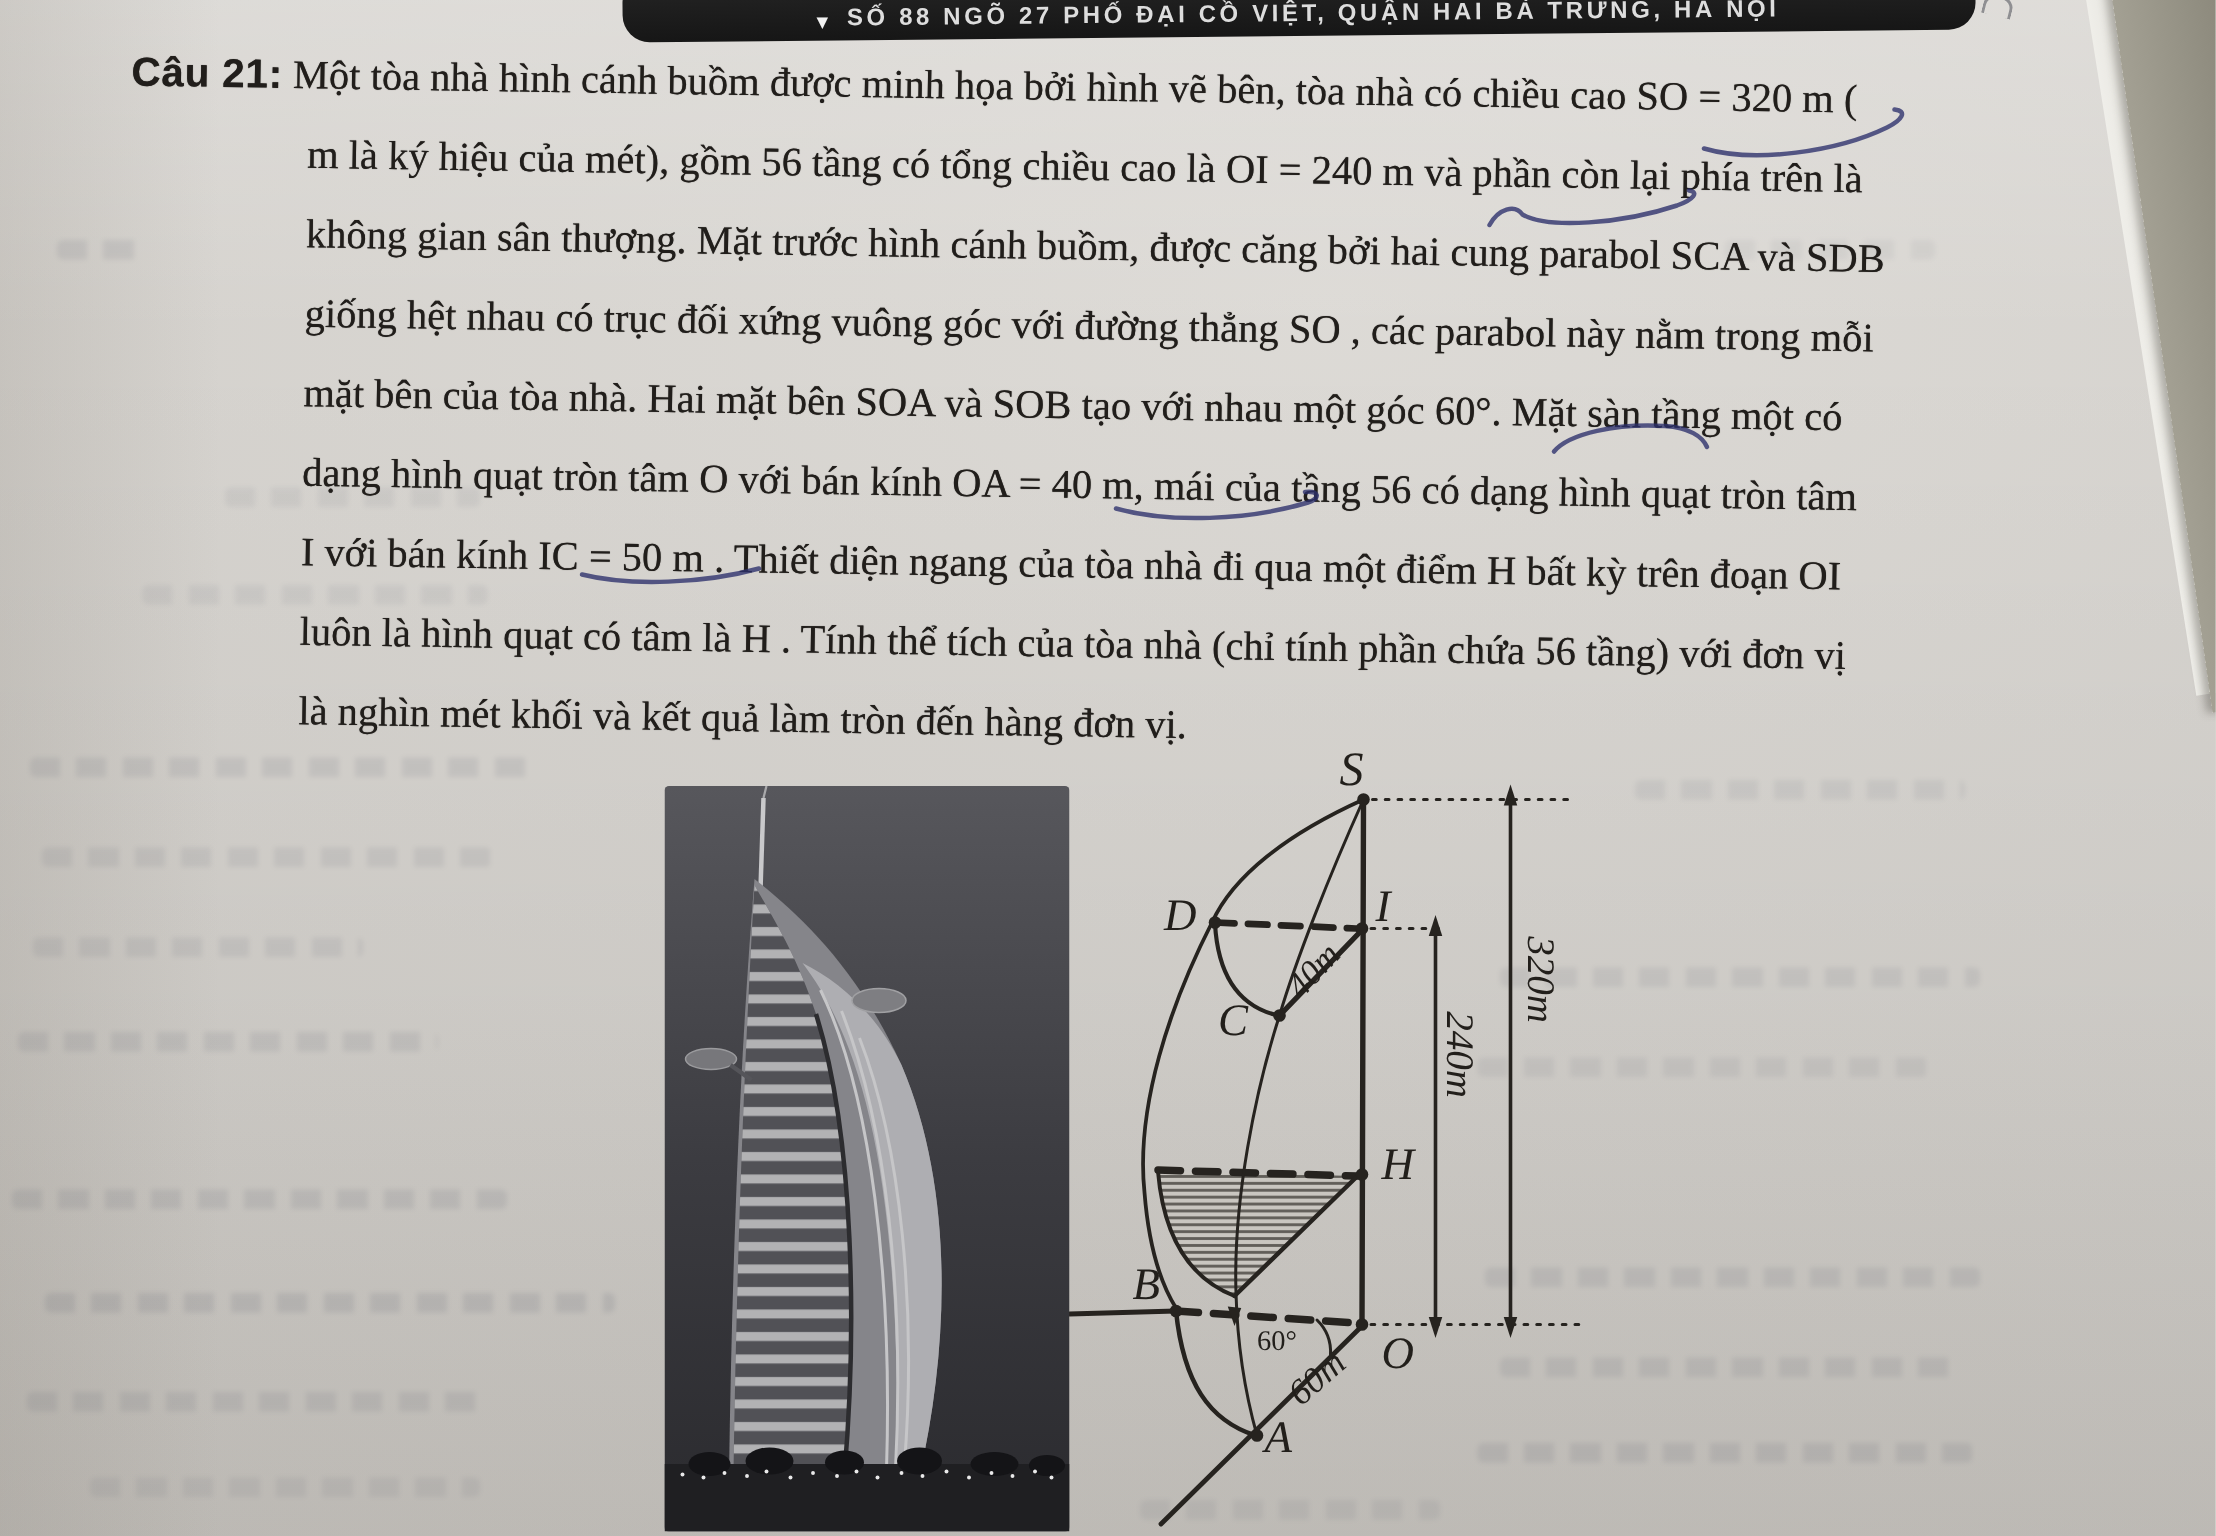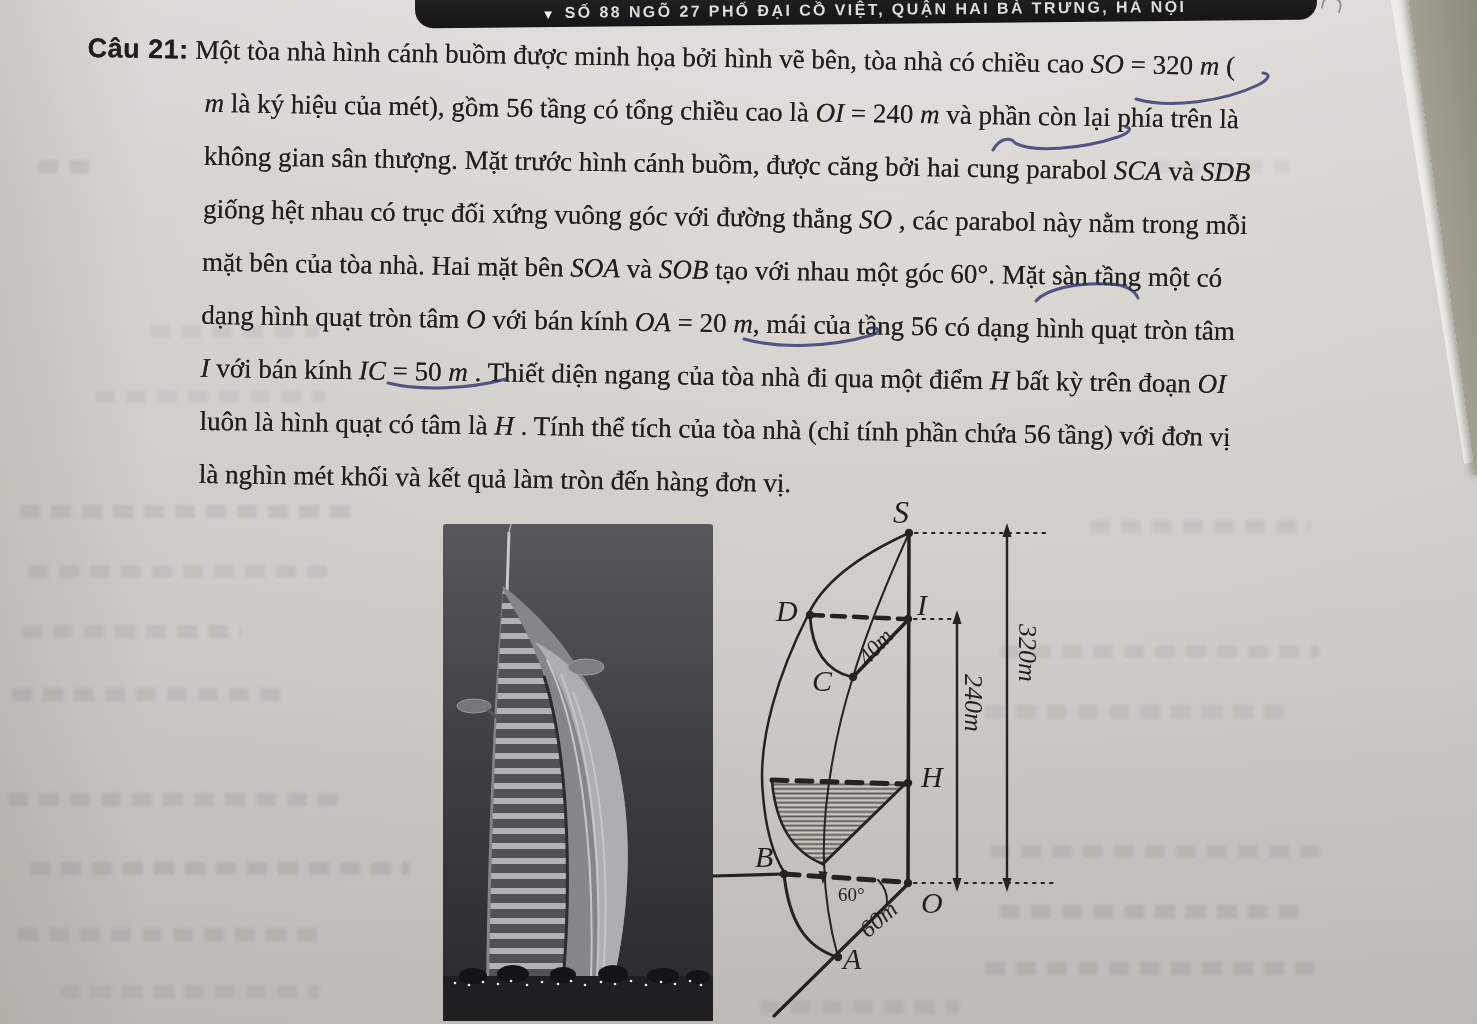--- a/index.html
+++ b/index.html
@@ -33,21 +33,21 @@
   
   .question{
     position:absolute;left:88px;top:22px;width:1250px;z-index:3;
     transform:rotate(0.9deg);transform-origin:0 0;
     color:#211e1b;font-size:27px;
     text-shadow:0 0 .5px rgba(33,30,27,.85);
   }
   .qline{line-height:53px;white-space:nowrap;padding-left:118px;}
   .qline:first-child{padding-left:0;}
   .seg-b{font-family:"Liberation Sans","DejaVu Sans",sans-serif;font-weight:800;font-size:27px;letter-spacing:.5px;}
-  .seg-i{font-style:italic;}
+  .seg-i{}
   
   .diagram-svg{position:absolute;left:690px;top:480px;z-index:3;}
   .dlabel{position:absolute;z-index:4;color:#221f1b;font-style:italic;
     font-family:"Liberation Serif","DejaVu Serif",serif;white-space:nowrap;pointer-events:none;}
   .lab-S{left:893px;top:494px;font-size:32px;}
   .lab-I{left:917px;top:588px;font-size:30px;}
   .lab-D{left:776px;top:594px;font-size:30px;}
   .lab-C{left:812px;top:664px;font-size:30px;}
   .lab-H{left:921px;top:760px;font-size:30px;}
   .lab-B{left:755px;top:840px;font-size:30px;}
@@ -81,21 +81,21 @@
   <span class="pin">▼</span>
   <span>SỐ 88 NGÕ 27 PHỐ ĐẠI CỒ VIỆT, QUẬN HAI BÀ TRƯNG, HÀ NỘI</span>
 </div>
 
 <div class="question">
     <div class="qline"><span class="seg-b">Câu 21:</span><span class="seg-r"> Một tòa nhà hình cánh buồm được minh họa bởi hình vẽ bên, tòa nhà có chiều cao </span><span class="seg-i">SO</span><span class="seg-r"> = 320 </span><span class="seg-i">m</span><span class="seg-r"> (</span></div>
     <div class="qline"><span class="seg-i">m</span><span class="seg-r"> là ký hiệu của mét), gồm 56 tầng có tổng chiều cao là </span><span class="seg-i">OI</span><span class="seg-r"> = 240 </span><span class="seg-i">m</span><span class="seg-r"> và phần còn lại phía trên là</span></div>
     <div class="qline"><span class="seg-r">không gian sân thượng. Mặt trước hình cánh buồm, được căng bởi hai cung parabol </span><span class="seg-i">SCA</span><span class="seg-r"> và </span><span class="seg-i">SDB</span></div>
     <div class="qline"><span class="seg-r">giống hệt nhau có trục đối xứng vuông góc với đường thẳng </span><span class="seg-i">SO</span><span class="seg-r"> , các parabol này nằm trong mỗi</span></div>
     <div class="qline"><span class="seg-r">mặt bên của tòa nhà. Hai mặt bên </span><span class="seg-i">SOA</span><span class="seg-r"> và </span><span class="seg-i">SOB</span><span class="seg-r"> tạo với nhau một góc 60°. Mặt sàn tầng một có</span></div>
-    <div class="qline"><span class="seg-r">dạng hình quạt tròn tâm </span><span class="seg-i">O</span><span class="seg-r"> với bán kính </span><span class="seg-i">OA</span><span class="seg-r"> = 20 </span><span class="seg-i">m</span><span class="seg-r">, mái của tầng 56 có dạng hình quạt tròn tâm</span></div>
+    <div class="qline"><span class="seg-r">dạng hình quạt tròn tâm </span><span class="seg-i">O</span><span class="seg-r"> với bán kính </span><span class="seg-i">OA</span><span class="seg-r"> = 40 </span><span class="seg-i">m</span><span class="seg-r">, mái của tầng 56 có dạng hình quạt tròn tâm</span></div>
     <div class="qline"><span class="seg-i">I</span><span class="seg-r"> với bán kính </span><span class="seg-i">IC</span><span class="seg-r"> = 50 </span><span class="seg-i">m</span><span class="seg-r"> . Thiết diện ngang của tòa nhà đi qua một điểm </span><span class="seg-i">H</span><span class="seg-r"> bất kỳ trên đoạn </span><span class="seg-i">OI</span></div>
     <div class="qline"><span class="seg-r">luôn là hình quạt có tâm là </span><span class="seg-i">H</span><span class="seg-r"> . Tính thể tích của tòa nhà (chỉ tính phần chứa 56 tầng) với đơn vị</span></div>
     <div class="qline"><span class="seg-r">là nghìn mét khối và kết quả làm tròn đến hàng đơn vị.</span></div>
   </div>
 
 <svg class="diagram-svg" width="380" height="544" viewBox="690 480 380 1024 544">
 </svg>
 <svg class="diagram-svg" width="380" height="544" viewBox="690 480 380 544">
   <defs>
     <pattern id="hatch" width="8" height="4.6" patternUnits="userSpaceOnUse">

